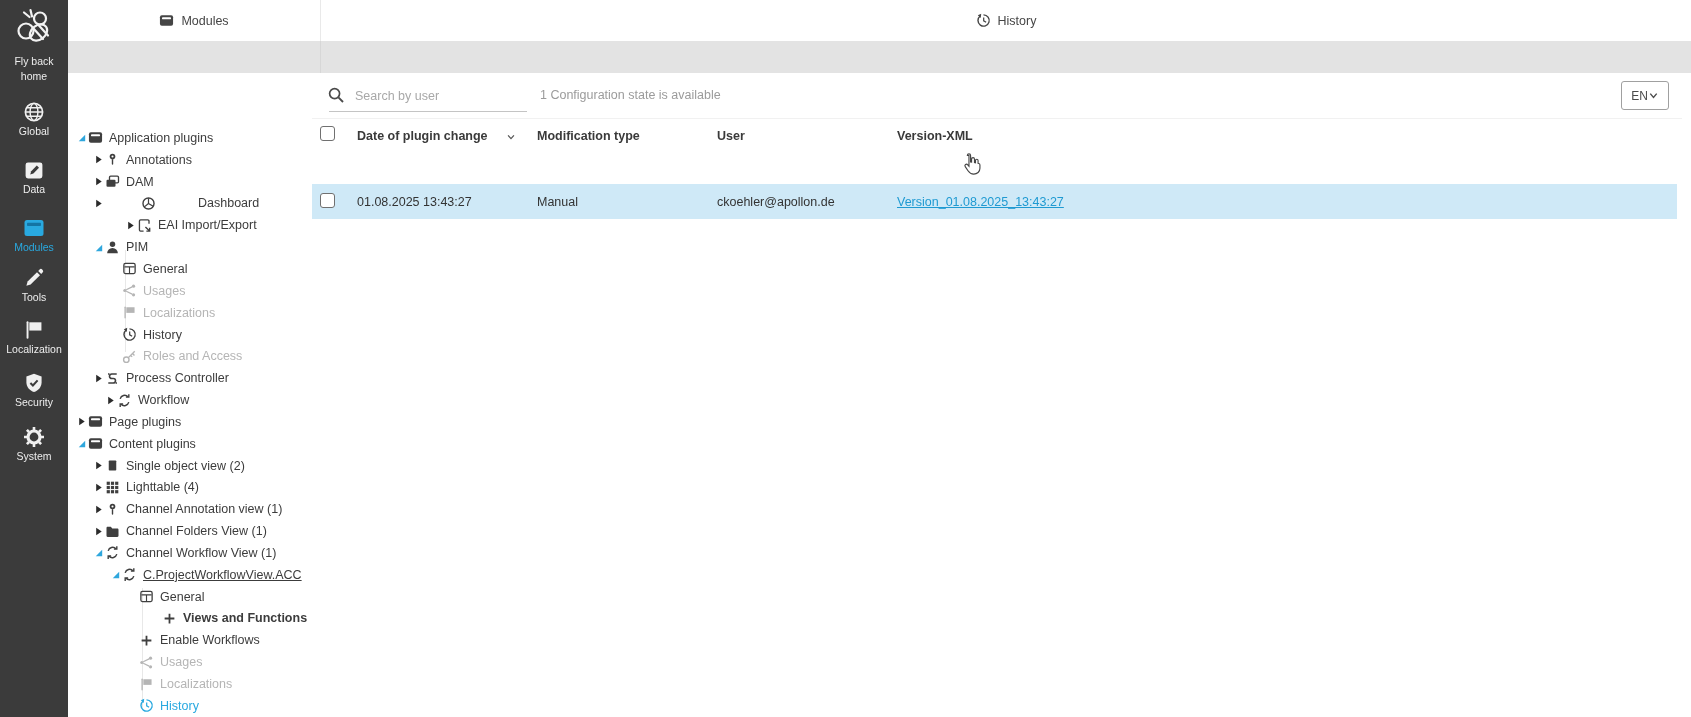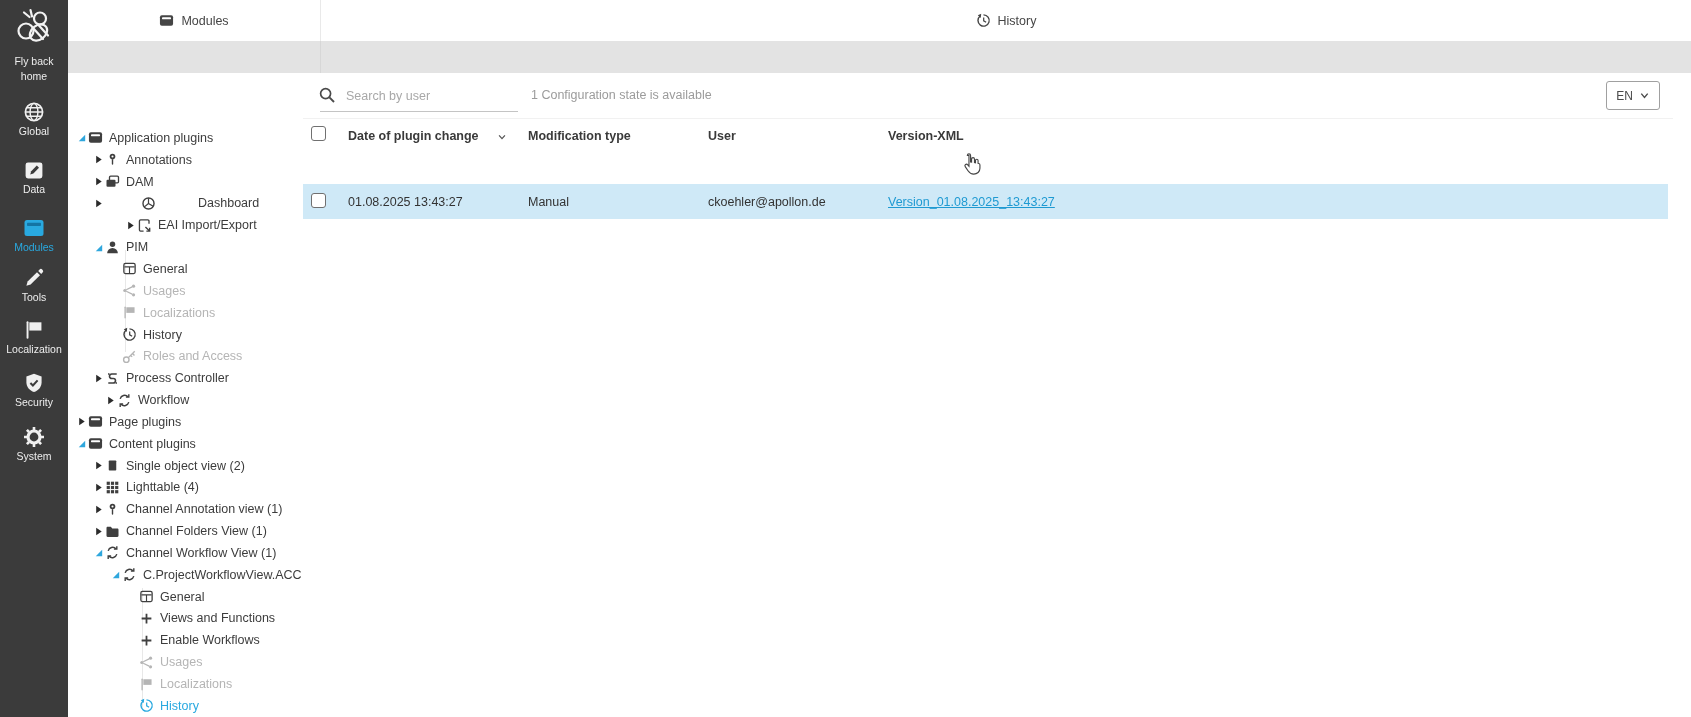--- a/index.html
+++ b/index.html
@@ -51,31 +51,31 @@
     cursor:pointer;white-space:nowrap;position:relative;z-index:1;}
   .tree-item .exp{width:14px;height:12px;flex:0 0 14px;display:flex;align-items:center;justify-content:center;}
   .tree-item .exp svg{width:11px;height:11px;display:block;}
   .tree-item .ticon{width:15px;height:15px;flex:0 0 15px;margin-right:6px;color:#3f3f3f;}
   .tree-item .ticon svg{width:100%;height:100%;display:block;}
   .tree-item.disabled{color:#b5b5b5;}
   .tree-item.disabled .ticon{color:#b5b5b5;}
   .tree-item.selected{color:var(--accent);}
   .tree-item.selected .ticon{color:var(--accent);}
   
-  .main{position:absolute;left:303px;top:73px;width:1370px;height:644px;background:#fff;}
+  .main{position:absolute;left:312px;top:73px;width:1370px;height:644px;background:#fff;}
   .toolbar{position:relative;height:45px;}
   .search-icon{position:absolute;left:15px;top:13px;width:18px;height:18px;color:#4a4a4a;cursor:pointer;}
   .search-icon svg{width:100%;height:100%;display:block;}
   .search-input{position:absolute;left:41px;top:9px;width:168px;height:26px;border:none;outline:none;
     font-size:12.5px;color:#333;font-family:"Liberation Sans",sans-serif;background:transparent;}
   .search-input::placeholder{color:#a8a8a8;}
   .search-underline{position:absolute;left:17px;top:38px;width:198px;height:1px;background:#c4c4c4;}
   .status-text{position:absolute;left:228px;top:0;height:45px;line-height:45px;font-size:12.5px;color:#9b9b9b;}
   .lang-btn{position:absolute;right:13px;top:8px;height:27px;padding:0 9px;display:flex;align-items:center;
-    gap:6px;border:1px solid #a0a0a0;border-radius:3px;background:#fff;color:#4a4a4a;font-size:12px;cursor:pointer;}
+    border:1px solid #a0a0a0;border-radius:3px;background:#fff;color:#4a4a4a;font-size:12px;cursor:pointer;}
   .lang-btn .chev{width:11px;height:11px;color:#4a4a4a;}
   .lang-btn .chev svg{width:100%;height:100%;display:block;}
   
   .grid-row{display:grid;grid-template-columns:45px 180px 180px 180px 1fr;align-items:center;}
   .table-header{height:33px;border-top:1px solid #f1f1f1;}
   .th{font-size:12.5px;font-weight:bold;color:#3a3a3a;display:flex;align-items:center;gap:18px;}
   .th .sort{width:10px;height:10px;color:#555;margin-top:2px;}
   .th .sort svg{width:100%;height:100%;display:block;}
   .cb{width:15px;height:15px;border:1.5px solid #707070;border-radius:3px;background:#fff;
     margin-left:8px;display:inline-block;cursor:pointer;box-sizing:border-box;}
@@ -472,21 +472,21 @@
         <span class="ticon">
           <svg viewBox="0 0 16 16">
             <path d="M3.4 6.2a5 5 0 0 1 8.3-2.3" fill="none" stroke="currentColor" stroke-width="1.5"></path>
             <path d="M12.6 1.2v3.1H9.5" fill="none" stroke="currentColor" stroke-width="1.5"></path>
             <path d="M12.6 9.8a5 5 0 0 1-8.3 2.3" fill="none" stroke="currentColor" stroke-width="1.5"></path>
             <path d="M3.4 14.8v-3.1h3.1" fill="none" stroke="currentColor" stroke-width="1.5"></path>
           </svg>
         </span>
         <span>Channel Workflow View (1)</span>
       </div>
-      <div class="tree-item" style="padding-left: 40px;">
+      <div class="tree-item" style="padding-left: 40px; text-decoration: underline;">
         <span class="exp">
           <svg viewBox="0 0 12 12">
             <path d="M10 3v7H3z" fill="#2fa7dd"></path>
           </svg>
         </span>
         <span class="ticon">
           <svg viewBox="0 0 16 16">
             <path d="M3.4 6.2a5 5 0 0 1 8.3-2.3" fill="none" stroke="currentColor" stroke-width="1.5"></path>
             <path d="M12.6 1.2v3.1H9.5" fill="none" stroke="currentColor" stroke-width="1.5"></path>
             <path d="M12.6 9.8a5 5 0 0 1-8.3 2.3" fill="none" stroke="currentColor" stroke-width="1.5"></path>
@@ -498,21 +498,21 @@
       <div class="tree-item" style="padding-left: 57px;">
         <span class="exp"></span>
         <span class="ticon">
           <svg viewBox="0 0 16 16">
             <rect x="2" y="2.6" width="12" height="10.8" rx="1.6" fill="none" stroke="currentColor" stroke-width="1.4"></rect>
             <path d="M2.6 6.2h10.8M8 6.2v7" stroke="currentColor" stroke-width="1.2"></path>
           </svg>
         </span>
         <span>General</span>
       </div>
-      <div class="tree-item" style="padding-left: 57px;">
+      <div class="tree-item" style="padding-left: 80px; font-weight: bold;">
         <span class="exp"></span>
         <span class="ticon">
           <svg viewBox="0 0 16 16">
             <path d="M8 2.8v10.4M2.8 8h10.4" stroke="currentColor" stroke-width="1.9"></path>
           </svg>
         </span>
         <span>Views and Functions</span>
       </div>
       <div class="tree-item" style="padding-left: 57px;">
         <span class="exp"></span>

